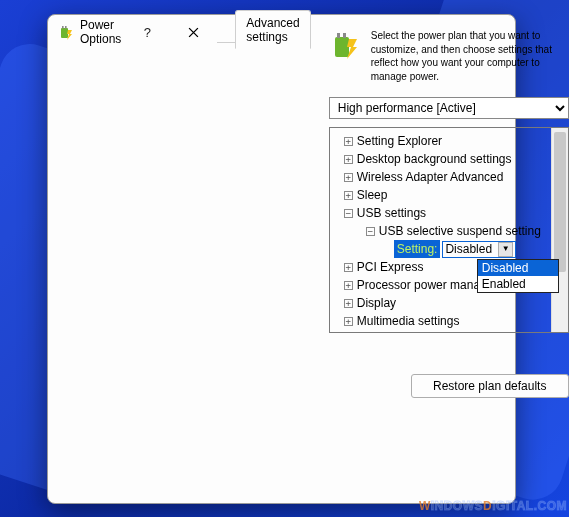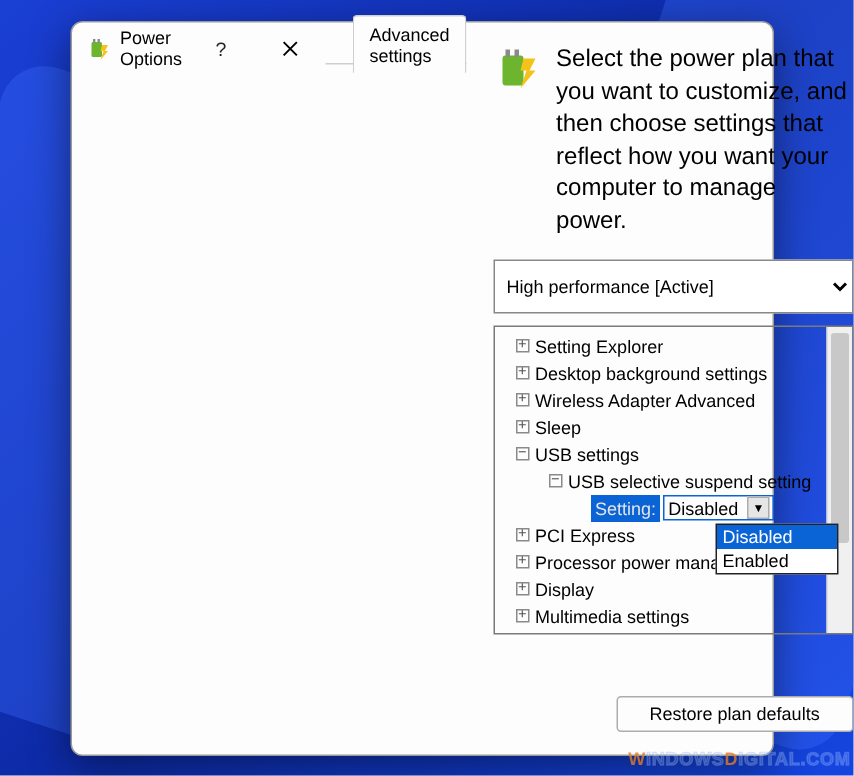--- a/index.html
+++ b/index.html
@@ -65,23 +65,23 @@
     font-size: 12px;
     position: relative;
     top: 1px;
     border-radius: 3px 3px 0 0;
   }
   .inner {
     padding: 14px 18px 4px 18px;
   }
   .desc-row { display: flex; gap: 10px; margin-bottom: 14px; }
   .battery-icon { width: 32px; height: 32px; flex: 0 0 auto; }
-  .desc-text { font-size: 16px; line-height: 1.35; }
+  .desc-text { font-size: 10px; line-height: 1.35; }
   .plan-select {
-    width: 240px; height: 36px;
+    width: 240px; height: 22px;
     border: 1px solid #888;
     font-size: 12px;
     padding: 1px 4px;
     background: #fff;
     font-family: inherit;
   }
   .tree-panel {
     margin-top: 8px;
     height: 206px;
     border: 1px solid #7a7a7a;
@@ -101,21 +101,21 @@
     border: 1px solid #8a8a8a;
     margin-right: 4px;
     display: inline-flex; align-items: center; justify-content: center;
     font-size: 9px; line-height: 1;
     color: #555;
     font-family: monospace;
   }
   .indent { display:inline-block; }
   .setting-label {
     background: #0a64d6;
-    color: #e5e5e5;
+    color: #bef264;
     padding: 0 3px;
   }
   .setting-combo {
     border: 1px solid #0a64d6;
     padding: 0 2px;
     margin-left: 2px;
     display: inline-flex;
     align-items: center;
     height: 17px;
   }

